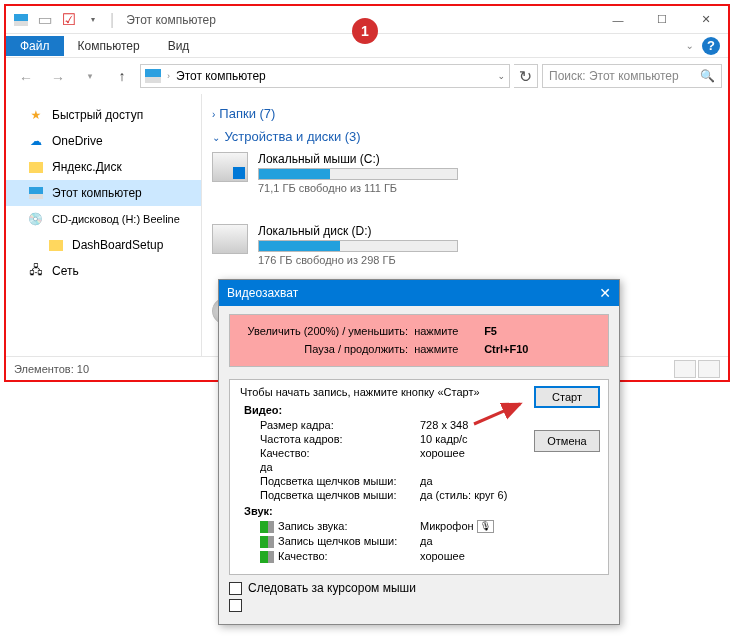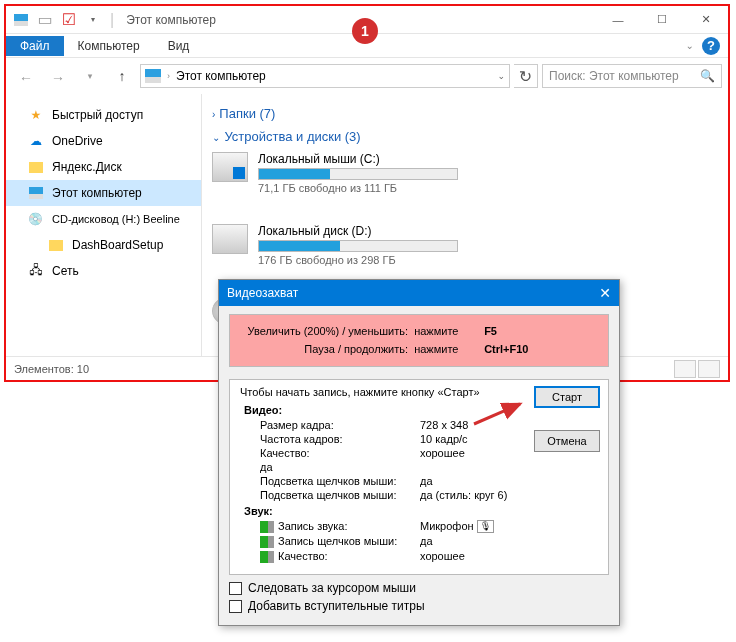--- a/index.html
+++ b/index.html
@@ -291,16 +291,15 @@
           <span>хорошее</span>
         </div>
     </div>
 
     <label class="check">
         <span class="box"></span>
         <span>Следовать за курсором мыши</span>
       </label>
     <label class="check">
         <span class="box"></span>
-        <span>Добавить вступительные титры</span>
       </label>
   </div>
 </div>
 
 </body></html>

